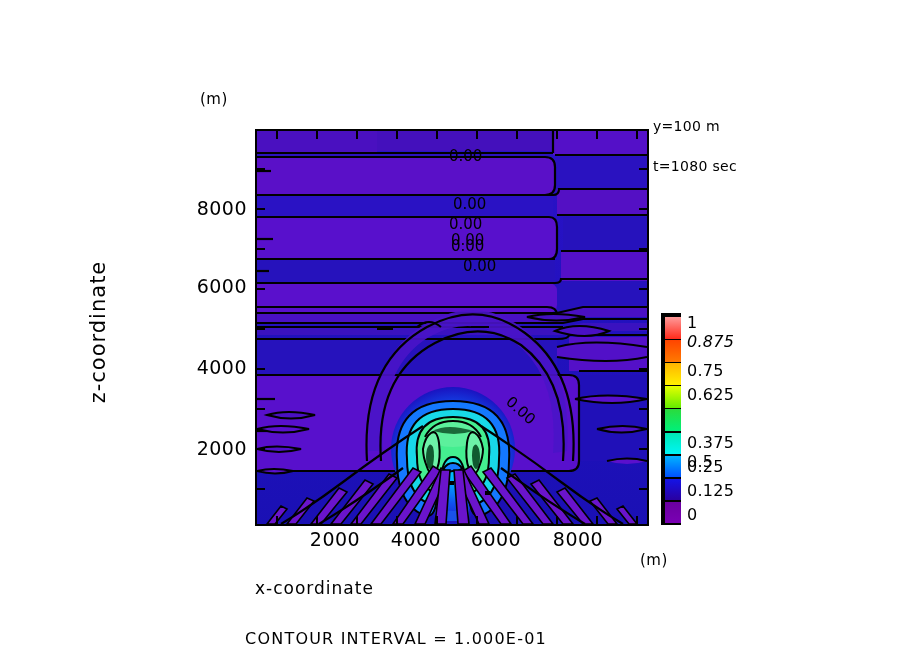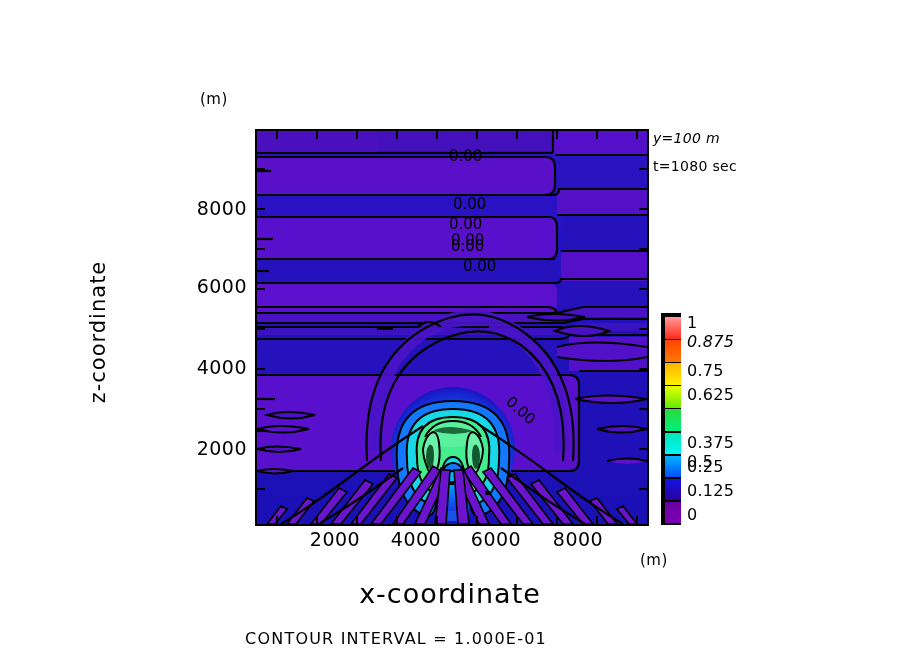--- a/index.html
+++ b/index.html
@@ -37,22 +37,22 @@
     position: absolute;
     left: 200px; top: 90px;
     font-size: 15px;
     letter-spacing: 0.5px;
     color: #000;
   }
   .axis-label-x {
     position: absolute;
     left: 255px; top: 578px;
     width: 390px;
-    text-align: center;
-    font-size: 27px;
+    text-align: left;
+    font-size: 17px;
     letter-spacing: 1px;
     color: #000;
   }
   .axis-units-x {
     position: absolute;
     left: 640px; top: 551px;
     font-size: 15px;
     letter-spacing: 0.5px;
     color: #000;
   }
@@ -364,21 +364,21 @@
         <g stroke="#000" stroke-width="2">
           <path d="M20,0 v8 M60,0 v8 M100,0 v8 M140,0 v8 M180,0 v8 M220,0 v8 M260,0 v8 M300,0 v8 M340,0 v8 M380,0 v8"></path>
           <path d="M20,393 v-8 M60,393 v-8 M100,393 v-8 M140,393 v-8 M180,393 v-8 M220,393 v-8 M260,393 v-8 M300,393 v-8 M340,393 v-8 M380,393 v-8"></path>
           <path d="M0,38 h8 M0,78 h8 M0,118 h8 M0,158 h8 M0,198 h8 M0,238 h8 M0,278 h8 M0,318 h8 M0,358 h8"></path>
           <path d="M390,38 h-8 M390,78 h-8 M390,118 h-8 M390,158 h-8 M390,198 h-8 M390,238 h-8 M390,278 h-8 M390,318 h-8 M390,358 h-8"></path>
         </g>
       </g>
     </svg>
   </div>
 
-  <div class="annot" style="top:130px;font-style:italic;">y=100 m</div>
+  <div class="annot" style="top:118px;">y=100 m</div>
   <div class="annot" style="top:158px;">t=1080 sec</div>
 
   <div class="tick-x" style="left:300px; top:528px;">2000</div>
   <div class="tick-x" style="left:381px; top:528px;">4000</div>
   <div class="tick-x" style="left:461px; top:528px;">6000</div>
   <div class="tick-x" style="left:543px; top:528px;">8000</div>
 
   <div class="tick-y" style="left:177px; top:197px;">8000</div>
   <div class="tick-y" style="left:177px; top:275px;">6000</div>
   <div class="tick-y" style="left:177px; top:356px;">4000</div>

